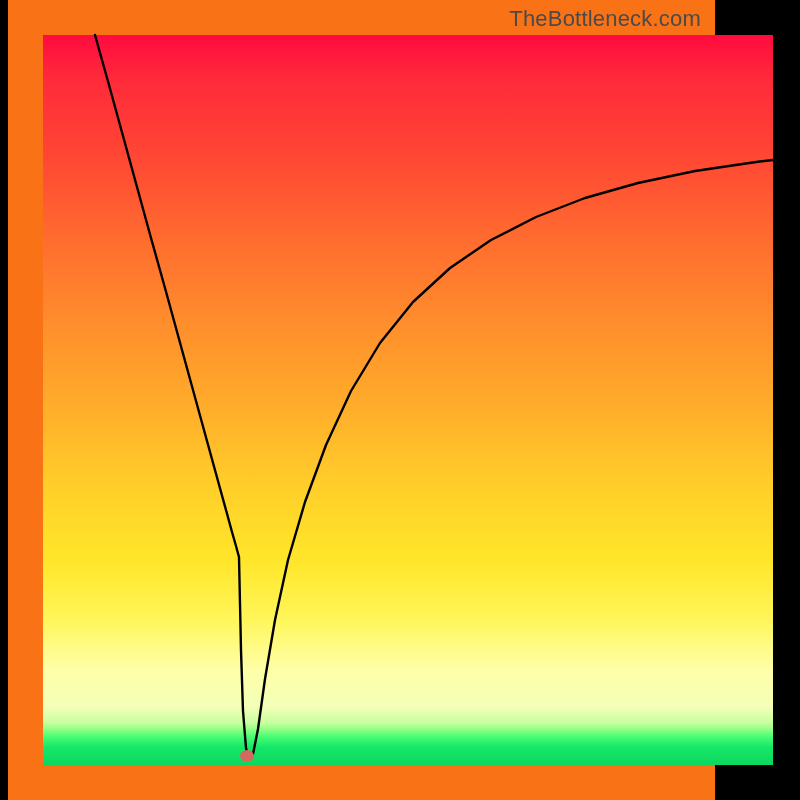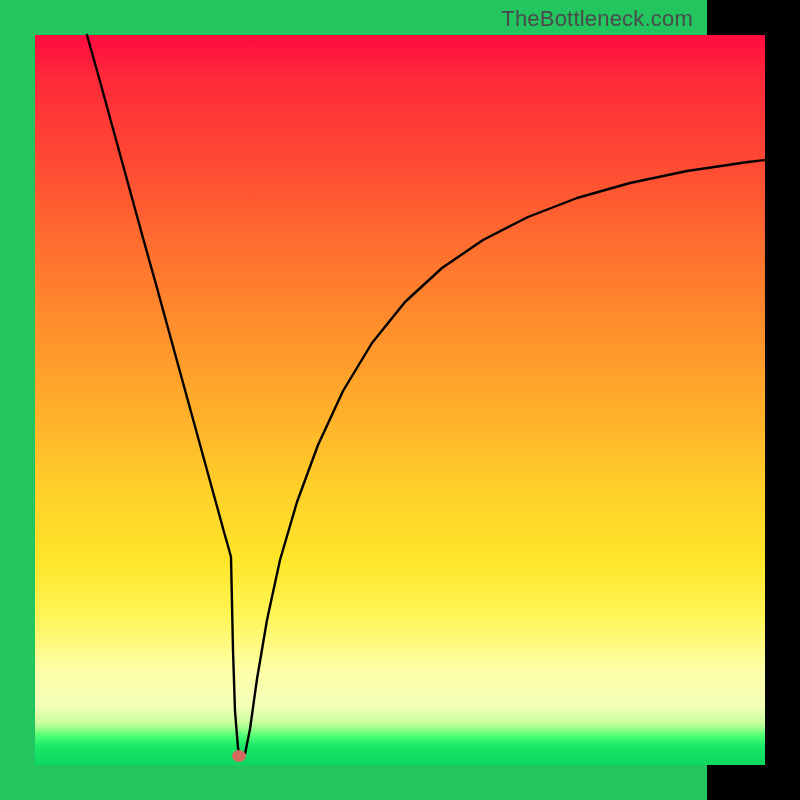--- a/index.html
+++ b/index.html
@@ -8,21 +8,22 @@
     width: 800px;
     height: 800px;
     background: #000000;
     overflow: hidden;
     font-family: Arial, Helvetica, sans-serif;
   }
   .frame {
     position: relative;
     width: 707px;
     height: 800px;
-    background: #22c55e;
+    background: #f97316;
+    margin-left: 8px;
   }
   .plot-area {
     position: absolute;
     left: 35px;
     top: 35px;
     width: 730px;
     height: 730px;
     
     background: linear-gradient(to bottom,
       #ff0b3f 0%,

